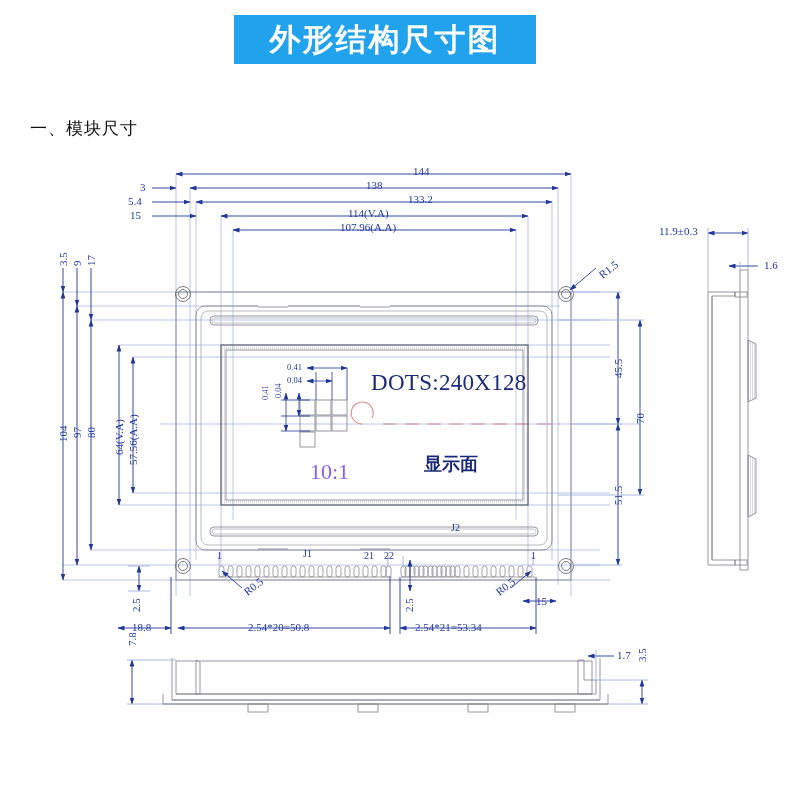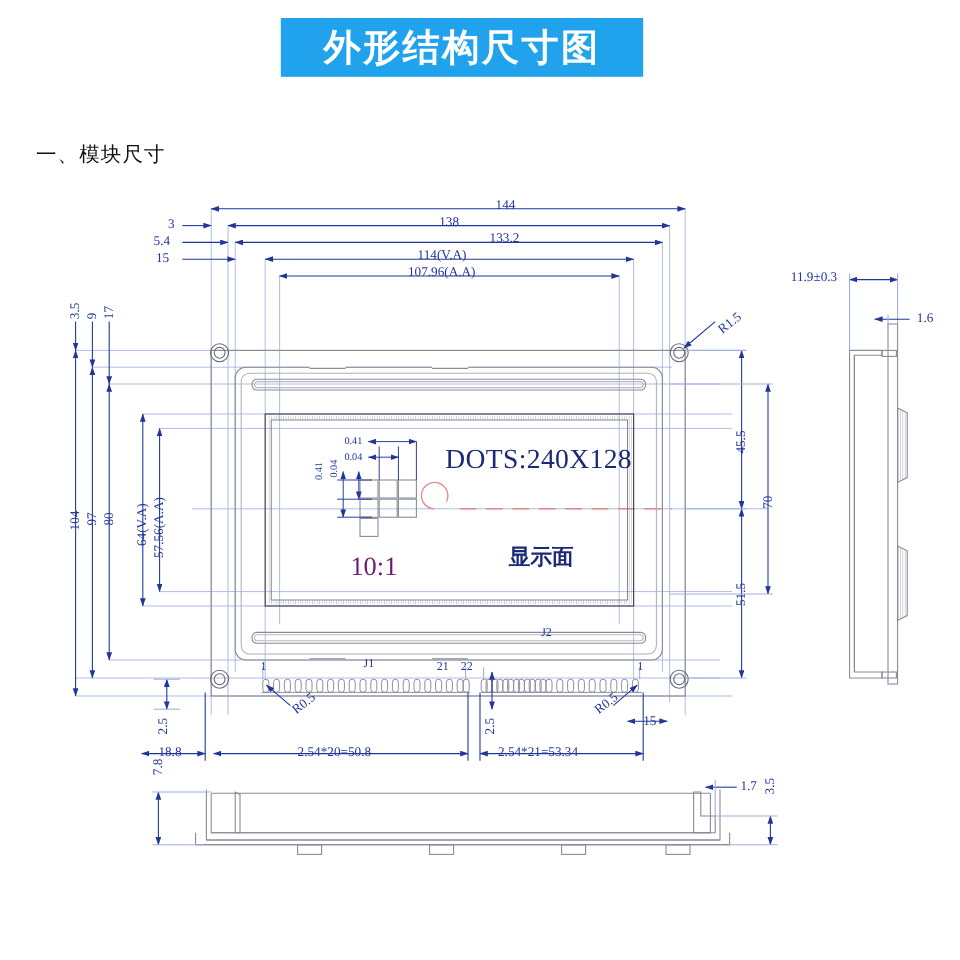--- a/index.html
+++ b/index.html
@@ -76,22 +76,23 @@
     line-height: 1;
   }
   #dots-label { font-size: 23px; letter-spacing: .3px; }
   #face-label {
     font-family: "Liberation Sans", sans-serif;
     font-size: 18px; font-weight: bold;
     color: #1b2a78;
   }
   #scale-label {
     font-size: 22px;
-    color: #701a75;
+    color: #8b5cf6;
     font-family: "Liberation Serif", serif;
+    margin-left: 18px;
   }
 </style>
 </head>
 <body>
 
 <div id="page">
 
   <div id="title-banner">
     <span class="txt">外形结构尺寸图</span>
   </div>

